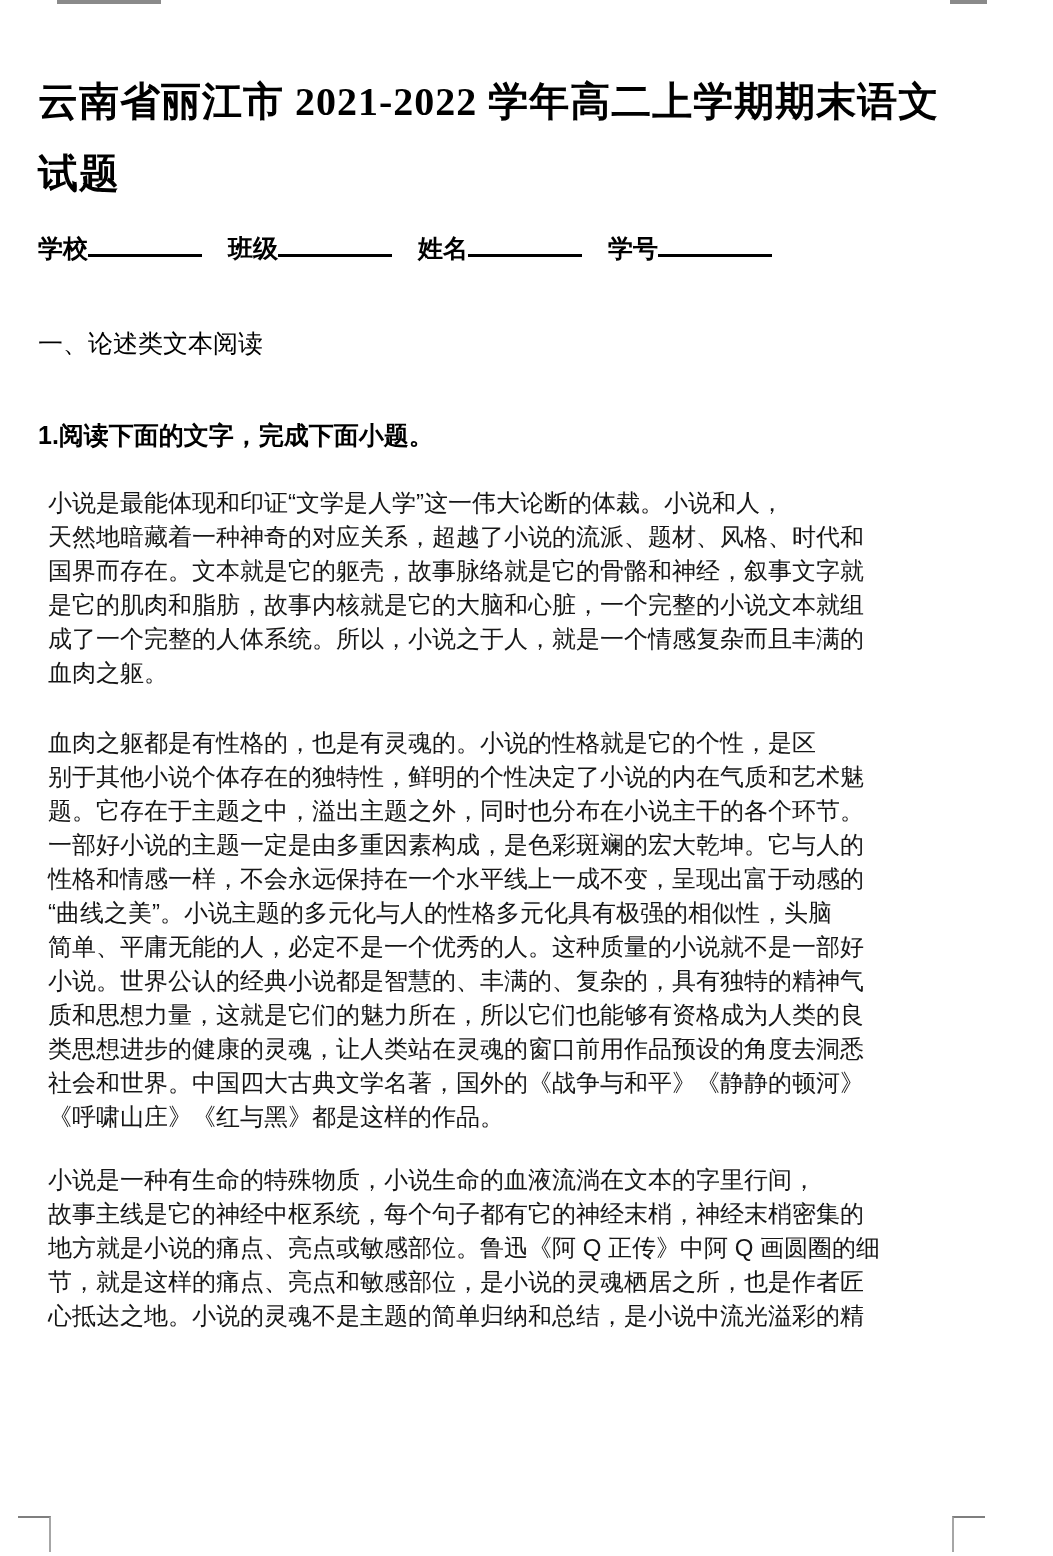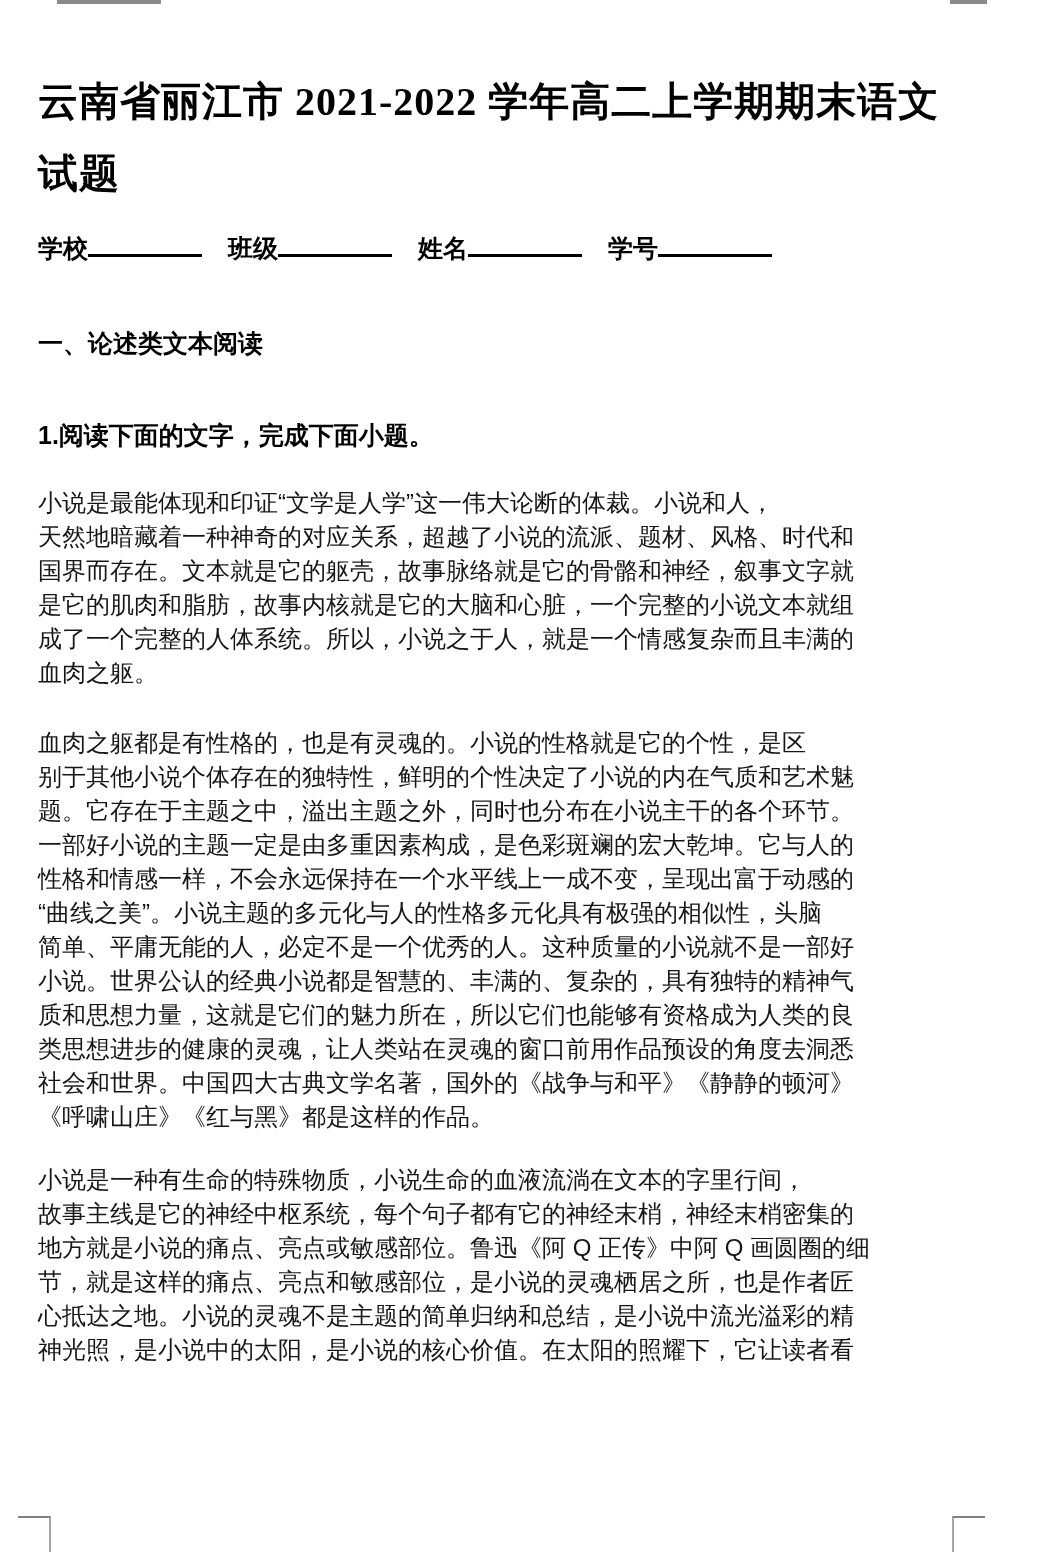--- a/index.html
+++ b/index.html
@@ -66,37 +66,37 @@
   .field-blank {
     display: inline-block;
     width: 114px;
     height: 24px;
     border-bottom: 3px solid #000000;
     vertical-align: baseline;
   }
 
   .section-heading {
     margin-top: 60px;
-    font-weight: 700;
+    font-weight: 400;
     font-size: 25px;
     line-height: 34px;
     color: #000000;
     white-space: nowrap;
   }
   .question-prompt {
     margin-top: 58px;
     font-weight: 700;
     font-size: 25px;
     line-height: 34px;
     color: #000000;
     white-space: nowrap;
   }
 
   
-  .paragraph { margin: 0; }
+  .paragraph { margin: 10px; }
   .paragraph.p1 { margin-top: 34px; }
   .paragraph.p2 { margin-top: 36px; }
   .paragraph.p3 { margin-top: 29px; }
   .passage-line {
     font-size: 24px;
     line-height: 34px;
     color: #161616;
     white-space: nowrap;
   }
 
@@ -160,21 +160,20 @@
           <div class="passage-line">类思想进步的健康的灵魂，让人类站在灵魂的窗口前用作品预设的角度去洞悉</div>
           <div class="passage-line">社会和世界。中国四大古典文学名著，国外的《战争与和平》《静静的顿河》</div>
           <div class="passage-line">《呼啸山庄》《红与黑》都是这样的作品。</div>
         </div>
         <div class="paragraph p3">
           <div class="passage-line">小说是一种有生命的特殊物质，小说生命的血液流淌在文本的字里行间，</div>
           <div class="passage-line">故事主线是它的神经中枢系统，每个句子都有它的神经末梢，神经末梢密集的</div>
           <div class="passage-line">地方就是小说的痛点、亮点或敏感部位。鲁迅《阿 Q 正传》中阿 Q 画圆圈的细</div>
           <div class="passage-line">节，就是这样的痛点、亮点和敏感部位，是小说的灵魂栖居之所，也是作者匠</div>
           <div class="passage-line">心抵达之地。小说的灵魂不是主题的简单归纳和总结，是小说中流光溢彩的精</div>
-          <div class="passage-line">神光照，是小说中的太阳，是小说的核心价值。在太阳的照耀下，它让读者看</div>
         </div>
       </div>
 
   </div>
 
   <div class="corner-mark left"></div>
   <div class="corner-mark right"></div>
 
 </div>
 

